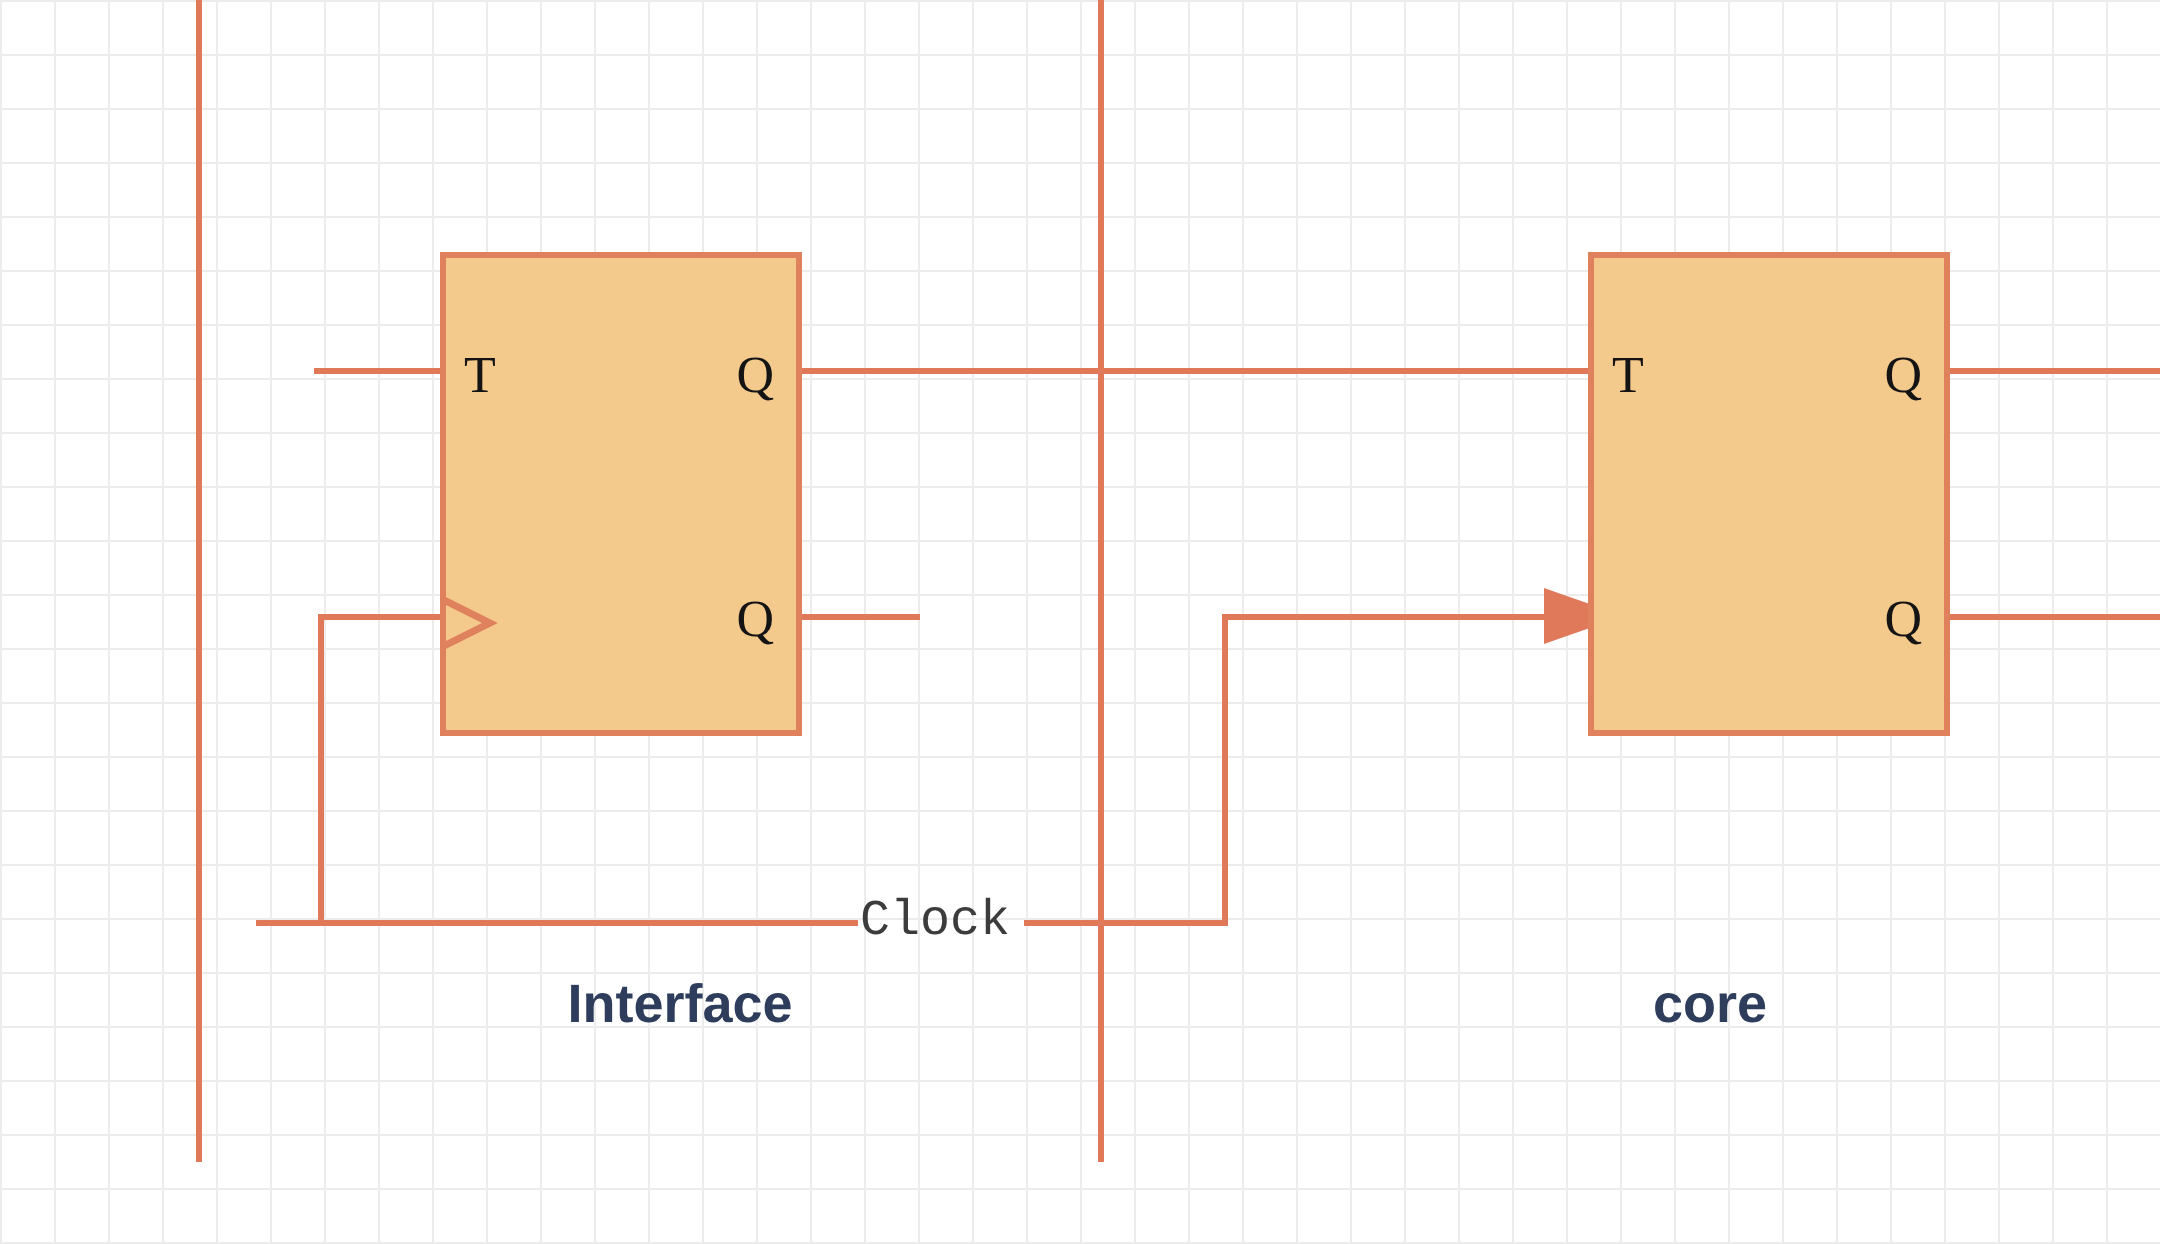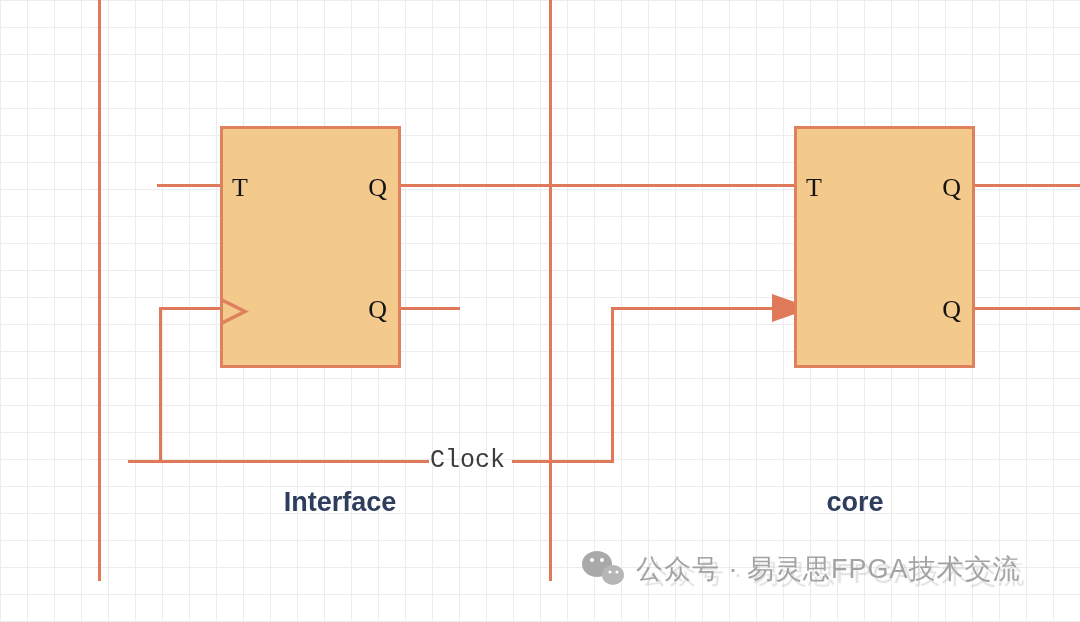--- a/index.html
+++ b/index.html
@@ -114,25 +114,14 @@
     <span class="pin pin-q-top">Q</span>
     <span class="pin pin-q-bot">Q</span>
   </div>
 
   <div class="clock-label">Clock</div>
 
   <div class="caption" style="left:240px; top:487px;">Interface</div>
 
   <div class="caption" style="left:755px; top:487px;">core</div>
 
-  <div class="watermark">
-    <svg width="46" height="42" viewBox="0 0 46 42">
-      <ellipse cx="17" cy="16" rx="15" ry="13" fill="#a9a9a9"></ellipse>
-      <circle cx="12" cy="12" r="2" fill="#ffffff"></circle>
-      <circle cx="22" cy="12" r="2" fill="#ffffff"></circle>
-      <ellipse cx="33" cy="27" rx="11" ry="10" fill="#b6b6b6"></ellipse>
-      <circle cx="30" cy="24" r="1.6" fill="#ffffff"></circle>
-      <circle cx="37" cy="24" r="1.6" fill="#ffffff"></circle>
-    </svg>
-    <span class="watermark-text">公众号 · 易灵思FPGA技术交流</span>
-  </div>
 
 </div>
 
 </body></html>

